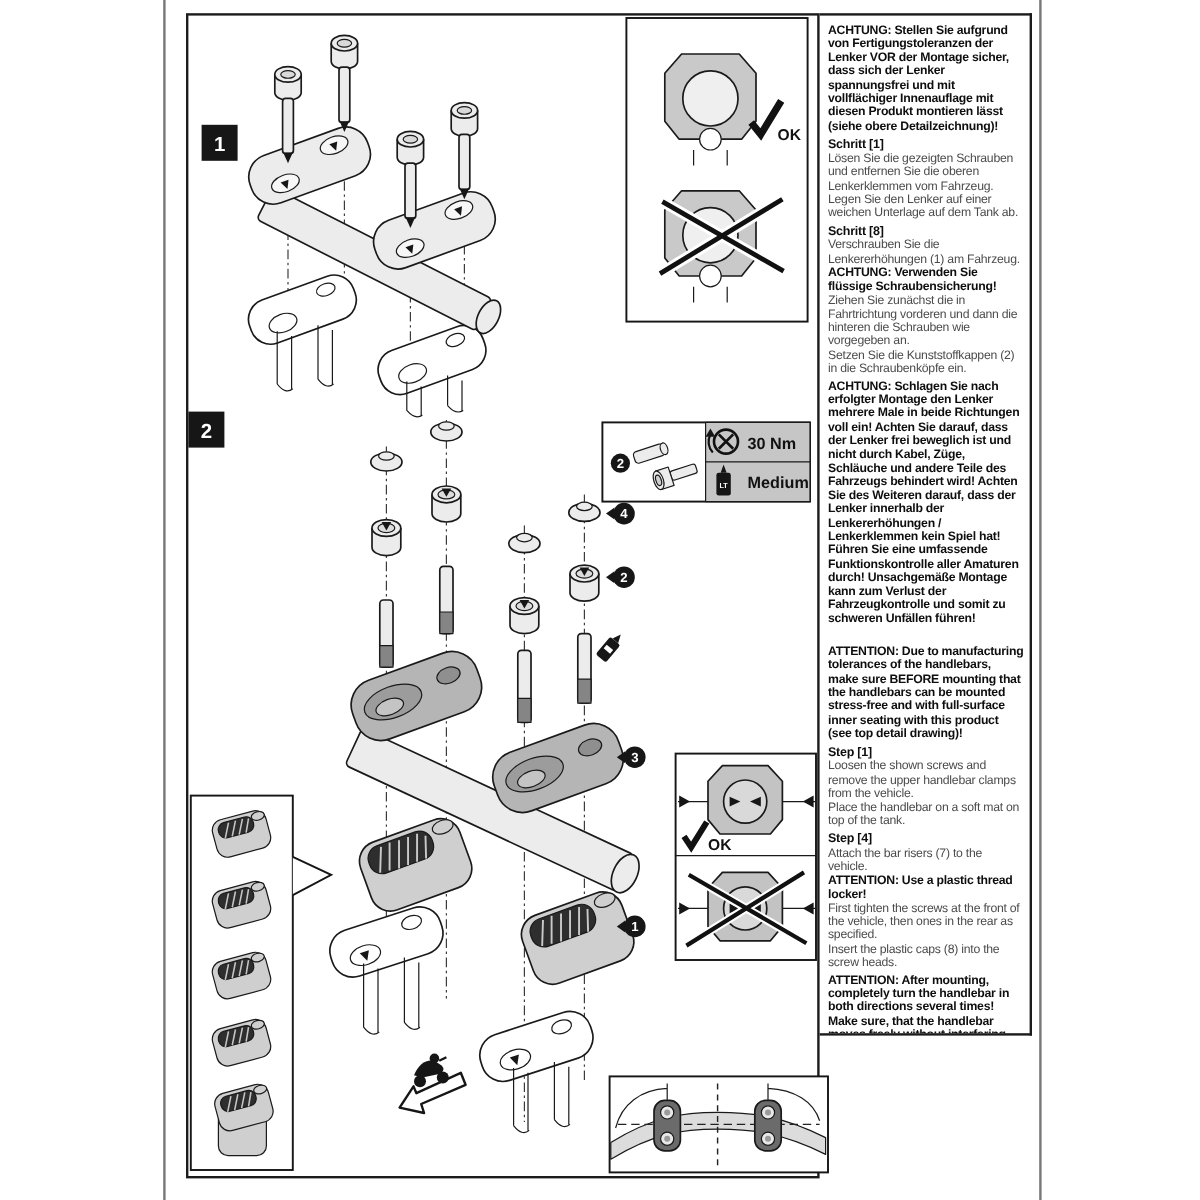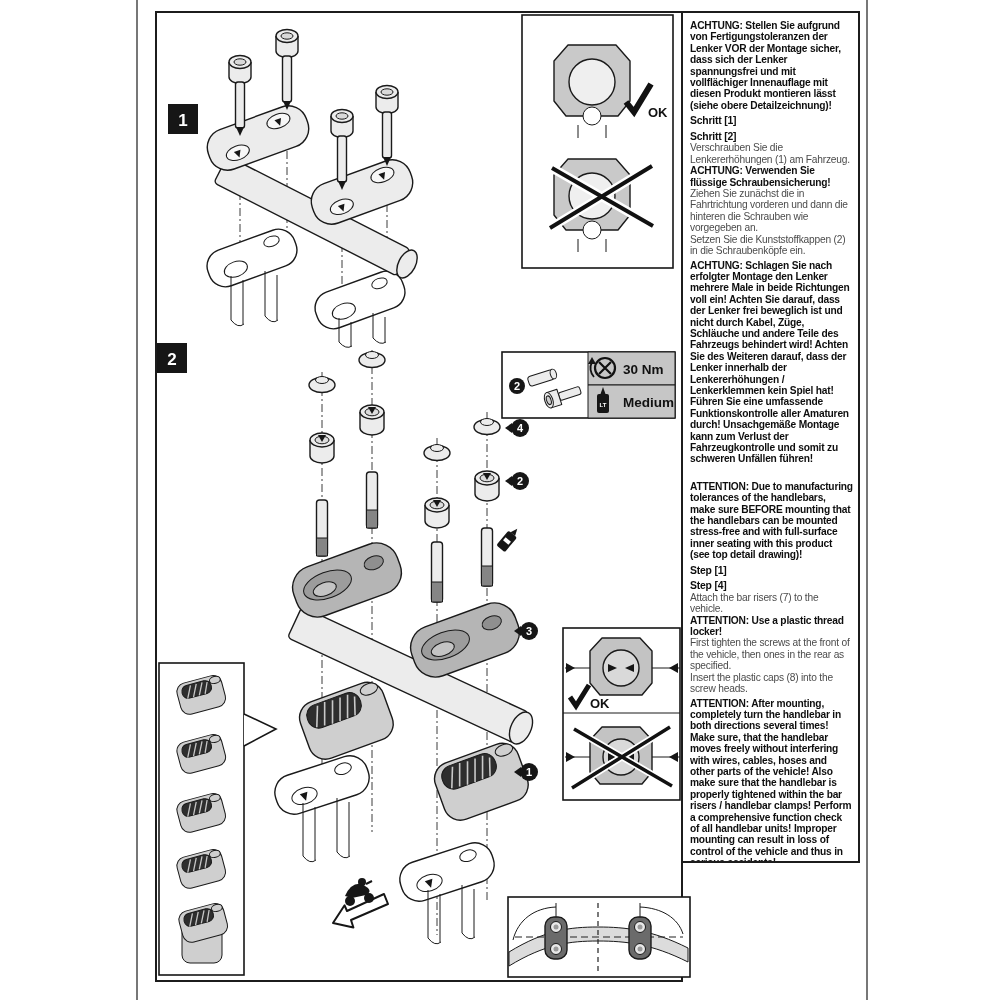--- a/index.html
+++ b/index.html
@@ -332,29 +332,32 @@
       <path class="o1 nf" d="M556,907 C 534,908 518,920 513,940 M640,907 C 662,908 678,918 683,934
                              M556,903 V917 M640,903 V917"></path>
       <use href="#hclamp" transform="translate(556,938)"></use>
       <use href="#hclamp" transform="translate(640,938)"></use>
     </g>
   </svg>
 
   <div class="textcol">
     <p class="b">ACHTUNG: Stellen Sie aufgrund von Fertigungstoleranzen der Lenker VOR der Montage sicher, dass sich der Lenker spannungsfrei und mit vollflächiger Innenauflage mit diesen Produkt montieren lässt (siehe obere Detailzeichnung)!</p>
     <h4>Schritt [1]</h4>
-    <h4>Schritt [2]</h4>
+    <p>Lösen Sie die gezeigten Schrauben und entfernen Sie die oberen Lenkerklemmen vom Fahrzeug. Legen Sie den Lenker auf einer weichen Unterlage auf dem Tank ab.</p>
+    <h4>Schritt [8]</h4>
     <p style="margin-bottom:0">Verschrauben Sie die Lenkererhöhungen (1) am Fahrzeug.</p>
     <p class="b" style="margin-bottom:0">ACHTUNG: Verwenden Sie flüssige Schraubensicherung!</p>
     <p class="pl">Ziehen Sie zunächst die in Fahrtrichtung vorderen und dann die hinteren die Schrauben wie vorgegeben an.
 Setzen Sie die Kunststoffkappen (2) in die Schraubenköpfe ein.</p>
     <p class="b">ACHTUNG: Schlagen Sie nach erfolgter Montage den Lenker mehrere Male in beide Richtungen voll ein! Achten Sie darauf, dass der Lenker frei beweglich ist und nicht durch Kabel, Züge, Schläuche und andere Teile des Fahrzeugs behindert wird! Achten Sie des Weiteren darauf, dass der Lenker innerhalb der Lenkererhöhungen / Lenkerklemmen kein Spiel hat! Führen Sie eine umfassende Funktionskontrolle aller Amaturen durch! Unsachgemäße Montage kann zum Verlust der Fahrzeugkontrolle und somit zu schweren Unfällen führen!</p>
     <div class="gap"></div>
     <p class="b">ATTENTION: Due to manufacturing tolerances of the handlebars, make sure BEFORE mounting that the handlebars can be mounted stress-free and with full-surface inner seating with this product (see top detail drawing)!</p>
     <h4>Step [1]</h4>
+    <p class="pl">Loosen the shown screws and remove the upper handlebar clamps from the vehicle.
+Place the handlebar on a soft mat on top of the tank.</p>
     <h4>Step [4]</h4>
     <p style="margin-bottom:0">Attach the bar risers (7) to the vehicle.</p>
     <p class="b" style="margin-bottom:0">ATTENTION: Use a plastic thread locker!</p>
     <p class="pl">First tighten the screws at the front of the vehicle, then ones in the rear as specified.
 Insert the plastic caps (8) into the screw heads.</p>
     <p class="b">ATTENTION: After mounting, completely turn the handlebar in both directions several times! Make sure, that the handlebar moves freely without interfering with wires, cables, hoses and other parts of the vehicle! Also make sure that the handlebar is properly tightened within the bar risers / handlebar clamps! Perform a comprehensive function check of all handlebar units! Improper mounting can result in loss of control of the vehicle and thus in serious accidents!</p>
   </div>
 </div>
 
 </body></html>

